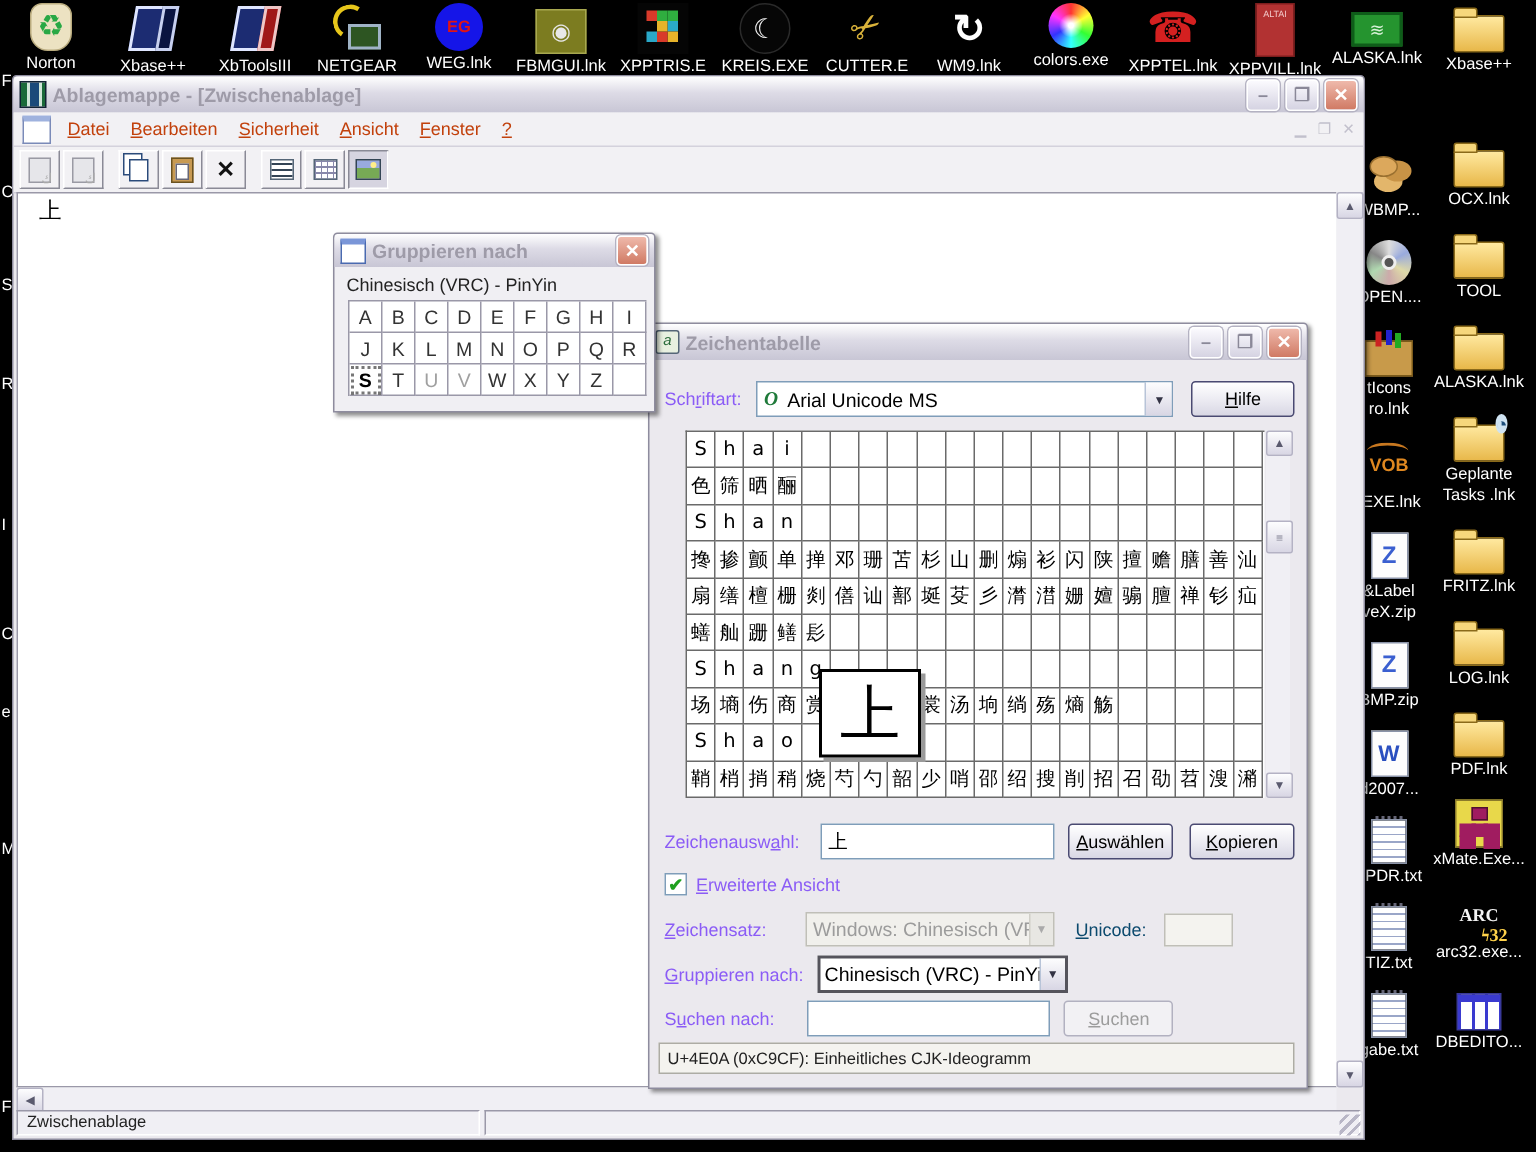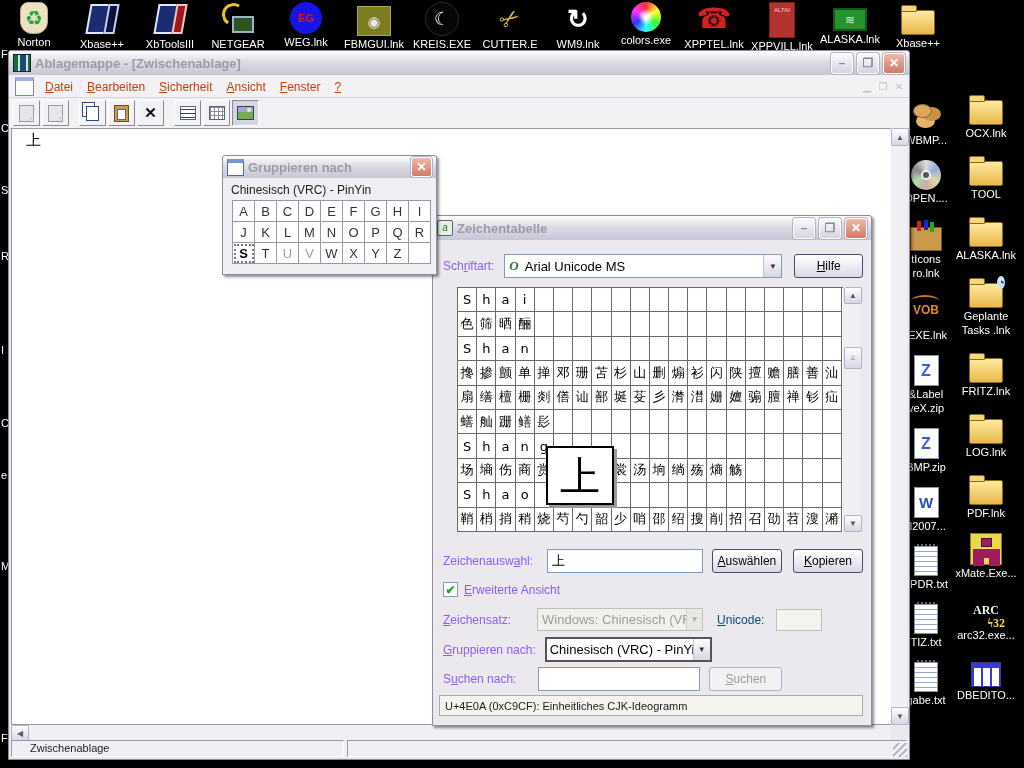--- a/index.html
+++ b/index.html
@@ -99,21 +99,21 @@
   .ti-image{width:15px;height:12px;background:linear-gradient(#9ad 0 5px,#7a5 5px);border:1px solid #345;position:relative}
   .ti-image::after{content:"";position:absolute;right:2px;top:1px;width:4px;height:4px;border-radius:50%;background:#fe8}
   .client{position:absolute;left:2px;right:18px;top:77px;bottom:34px;background:#fff;border:1px solid #9a98a8;border-right:none}
   .clip-char{position:absolute;left:14px;top:2px;font-size:15px;color:#000;font-family:"DejaVu Sans",sans-serif}
   .vscroll{position:absolute;right:2px;top:77px;bottom:34px;width:16px;background:#f0eff4}
   .hscroll{position:absolute;left:2px;right:18px;bottom:19px;height:15px;background:#f0eff4;display:flex}
   .sbtn{width:16px;height:15px;background:linear-gradient(#fdfdfe,#d8d6e4);border:1px solid #b4b2c4;border-radius:2px;
        color:#5a5a6e;font-size:8px;display:flex;align-items:center;justify-content:center}
   .vscroll .sbtn{width:16px;height:16px}
   .statusbar{position:absolute;left:2px;right:2px;bottom:2px;height:17px;background:#f0eff4;display:flex;gap:3px;align-items:stretch}
-  .spanel{border:1px solid;border-color:#9a98a8 #fff #fff #9a98a8;font-size:11px;color:#222;padding:1px 18px}
+  .spanel{border:1px solid;border-color:#9a98a8 #fff #fff #9a98a8;font-size:11px;color:#222;padding:1px 6px}
   .grip{position:absolute;right:0;bottom:0;width:14px;height:14px;
        background:repeating-linear-gradient(135deg,rgba(0,0,0,0) 0 3px,#b8b6c6 3px 5px)}
 
   
   #group-dlg{left:222px;top:155px;width:213px;height:118px;background:#f0eff3}
   #group-dlg .titlebar{height:22px}
   .gd-sub{font-size:12px;color:#222;padding:5px 8px 3px}
   .letter-grid{display:grid;grid-template-columns:repeat(9,22px);grid-auto-rows:21px;margin-left:9px;
        border-top:1px solid #9a98a8;border-left:1px solid #9a98a8;width:198px;background:#fff}
   .letter-cell{border-right:1px solid #9a98a8;border-bottom:1px solid #9a98a8;display:flex;align-items:center;justify-content:center;
@@ -172,20 +172,24 @@
       <div class="dicon t-netgear"></div>
       <div class="dlabel">NETGEAR</div>
     </div>
     <div class="dcell">
       <div class="dicon t-circle-eg">EG</div>
       <div class="dlabel">WEG.lnk</div>
     </div>
     <div class="dcell">
       <div class="dicon t-camera">◉</div>
       <div class="dlabel">FBMGUI.lnk</div>
+    </div>
+    <div class="dcell">
+      <div class="dicon t-tetris"></div>
+      <div class="dlabel">XPPTRIS.E</div>
     </div>
     <div class="dcell">
       <div class="dicon t-circle-black">☾</div>
       <div class="dlabel">KREIS.EXE</div>
     </div>
     <div class="dcell">
       <div class="dicon t-scissors">✂</div>
       <div class="dlabel">CUTTER.E</div>
     </div>
     <div class="dcell">

